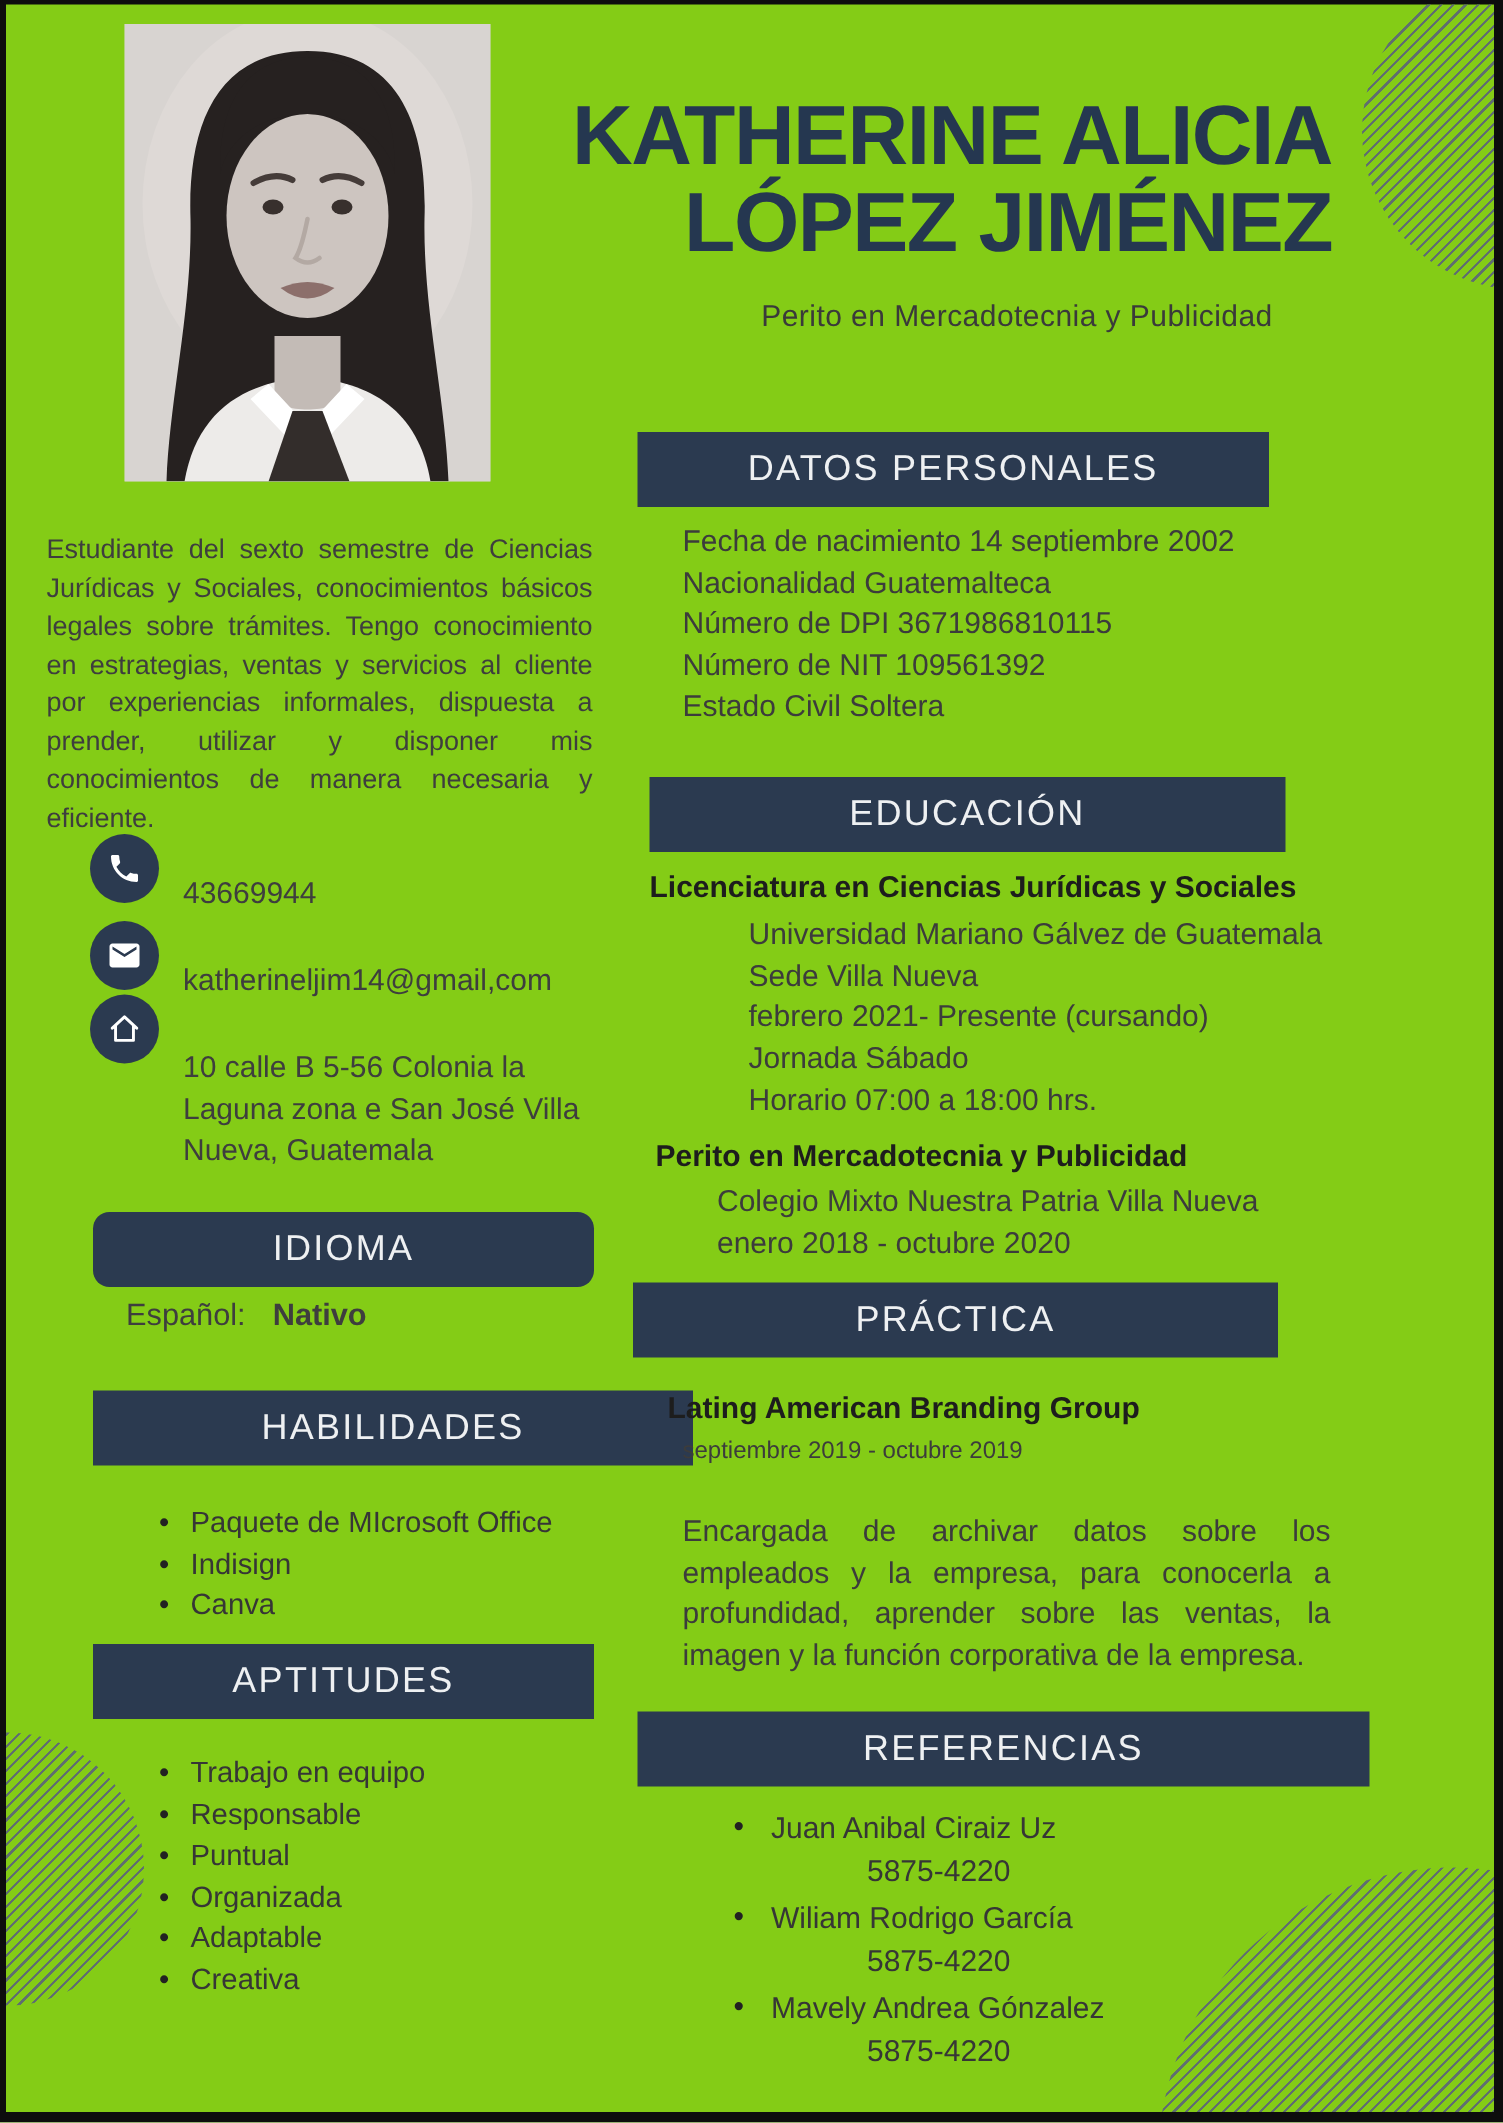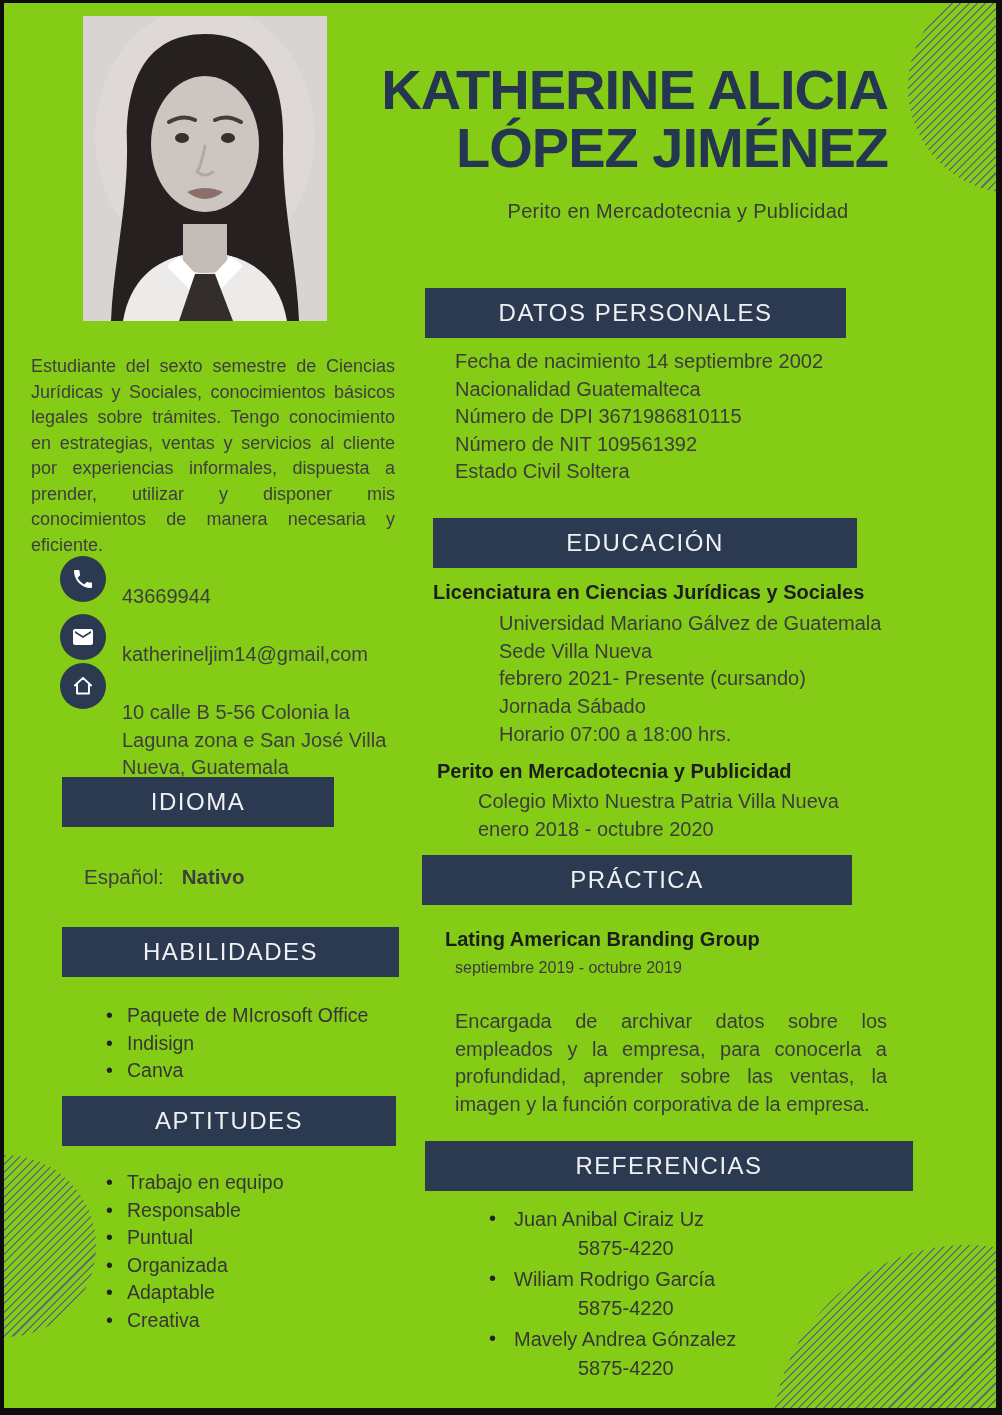--- a/index.html
+++ b/index.html
@@ -53,22 +53,22 @@
   .c-phone{top:546px;}
   .c-email{top:604px;text-align:center;}
   .c-address{top:660px;align-items:flex-start;}
   .c-address .ctext{width:278px;line-height:27.5px;}
 
   .bar{
     position:absolute;height:50px;background:#2b3a50;color:#eef0f2;
     display:flex;align-items:center;justify-content:center;
     font-size:24px;letter-spacing:1.5px;font-weight:400;
   }
-  .bar-idioma{left:58px;top:774px;width:272px;}
-  .bar-habilidades{left:58px;top:924px;width:337px;}
+  .bar-idioma{left:58px;top:805px;width:334px;border-radius:11px;}
+  .bar-habilidades{left:58px;top:924px;width:400px;}
   .bar-aptitudes{left:58px;top:1093px;width:334px;}
 
   .lang-line{position:absolute;left:80px;top:862px;font-size:20.5px;color:#3e3e3e;}
   .lang-line .lvl{margin-left:18px;font-weight:bold;}
 
   ul.dots{list-style:none;margin:0;padding:0;font-size:19.5px;color:#363636;}
   ul.dots li{position:relative;padding-left:23px;line-height:27.6px;}
   ul.dots li::before{content:"\2022";position:absolute;left:2px;color:#222;}
   .skills-list{position:absolute;left:100px;top:999px;}
   .apt-list{position:absolute;left:100px;top:1166px;}

